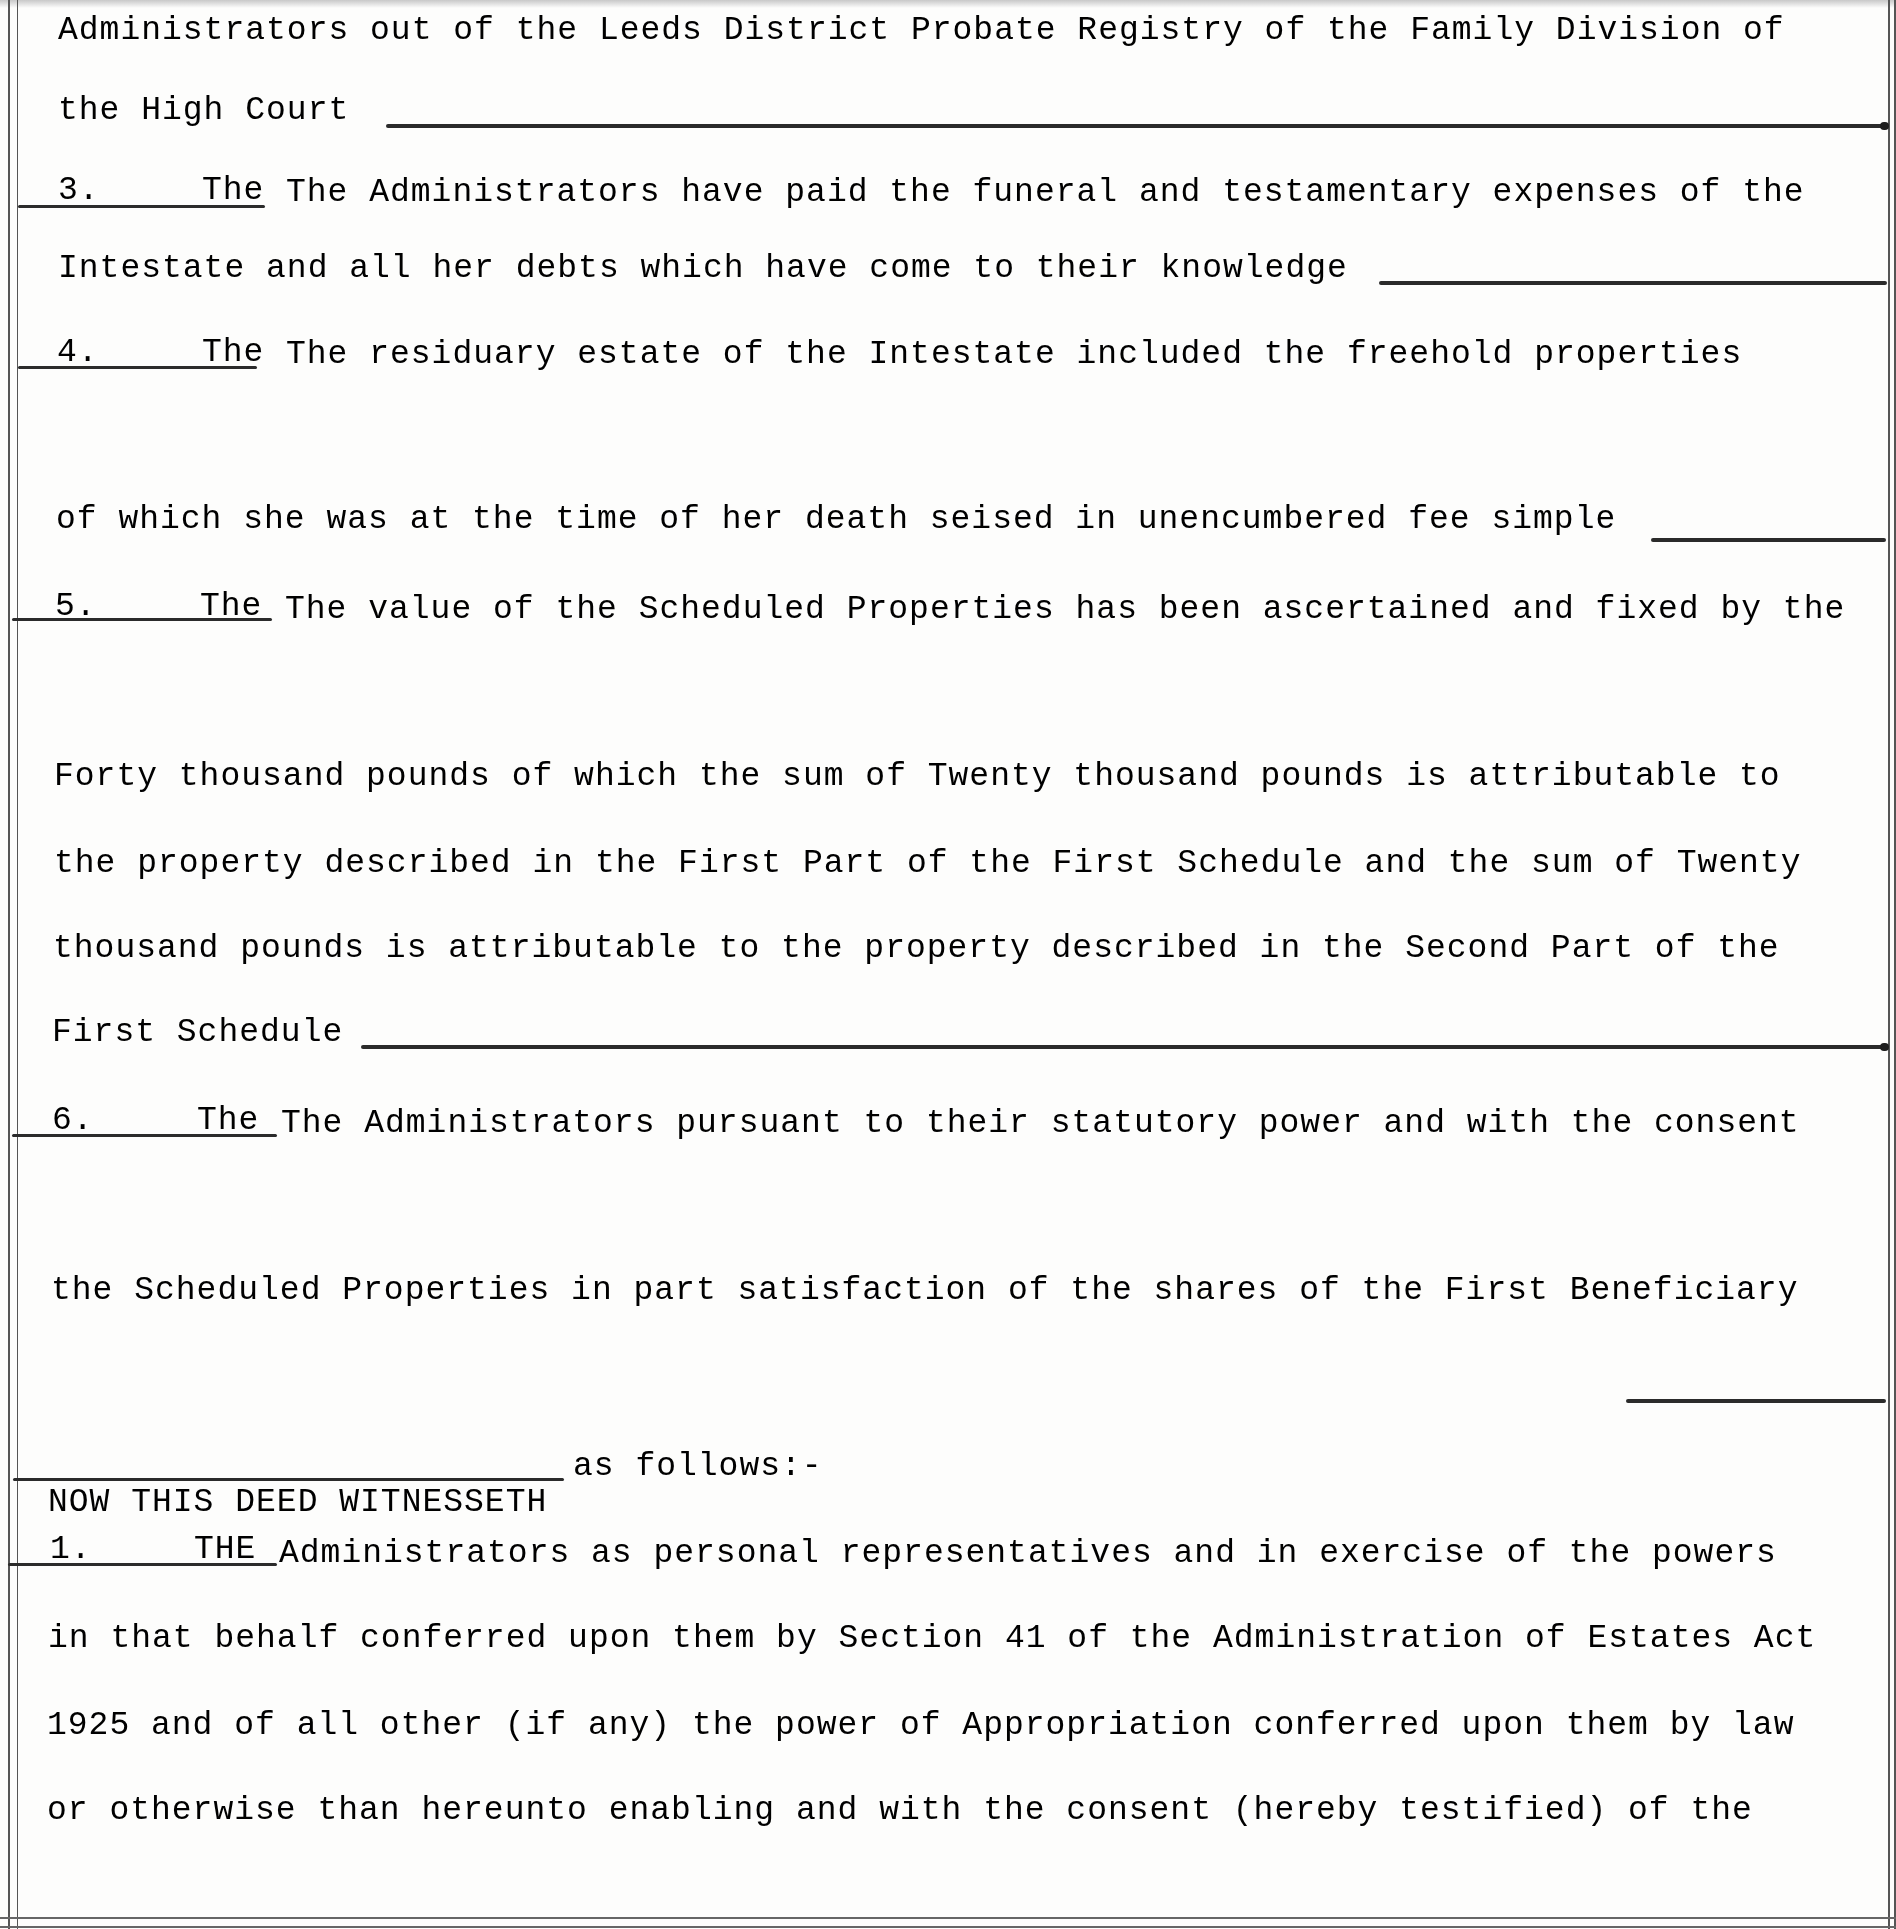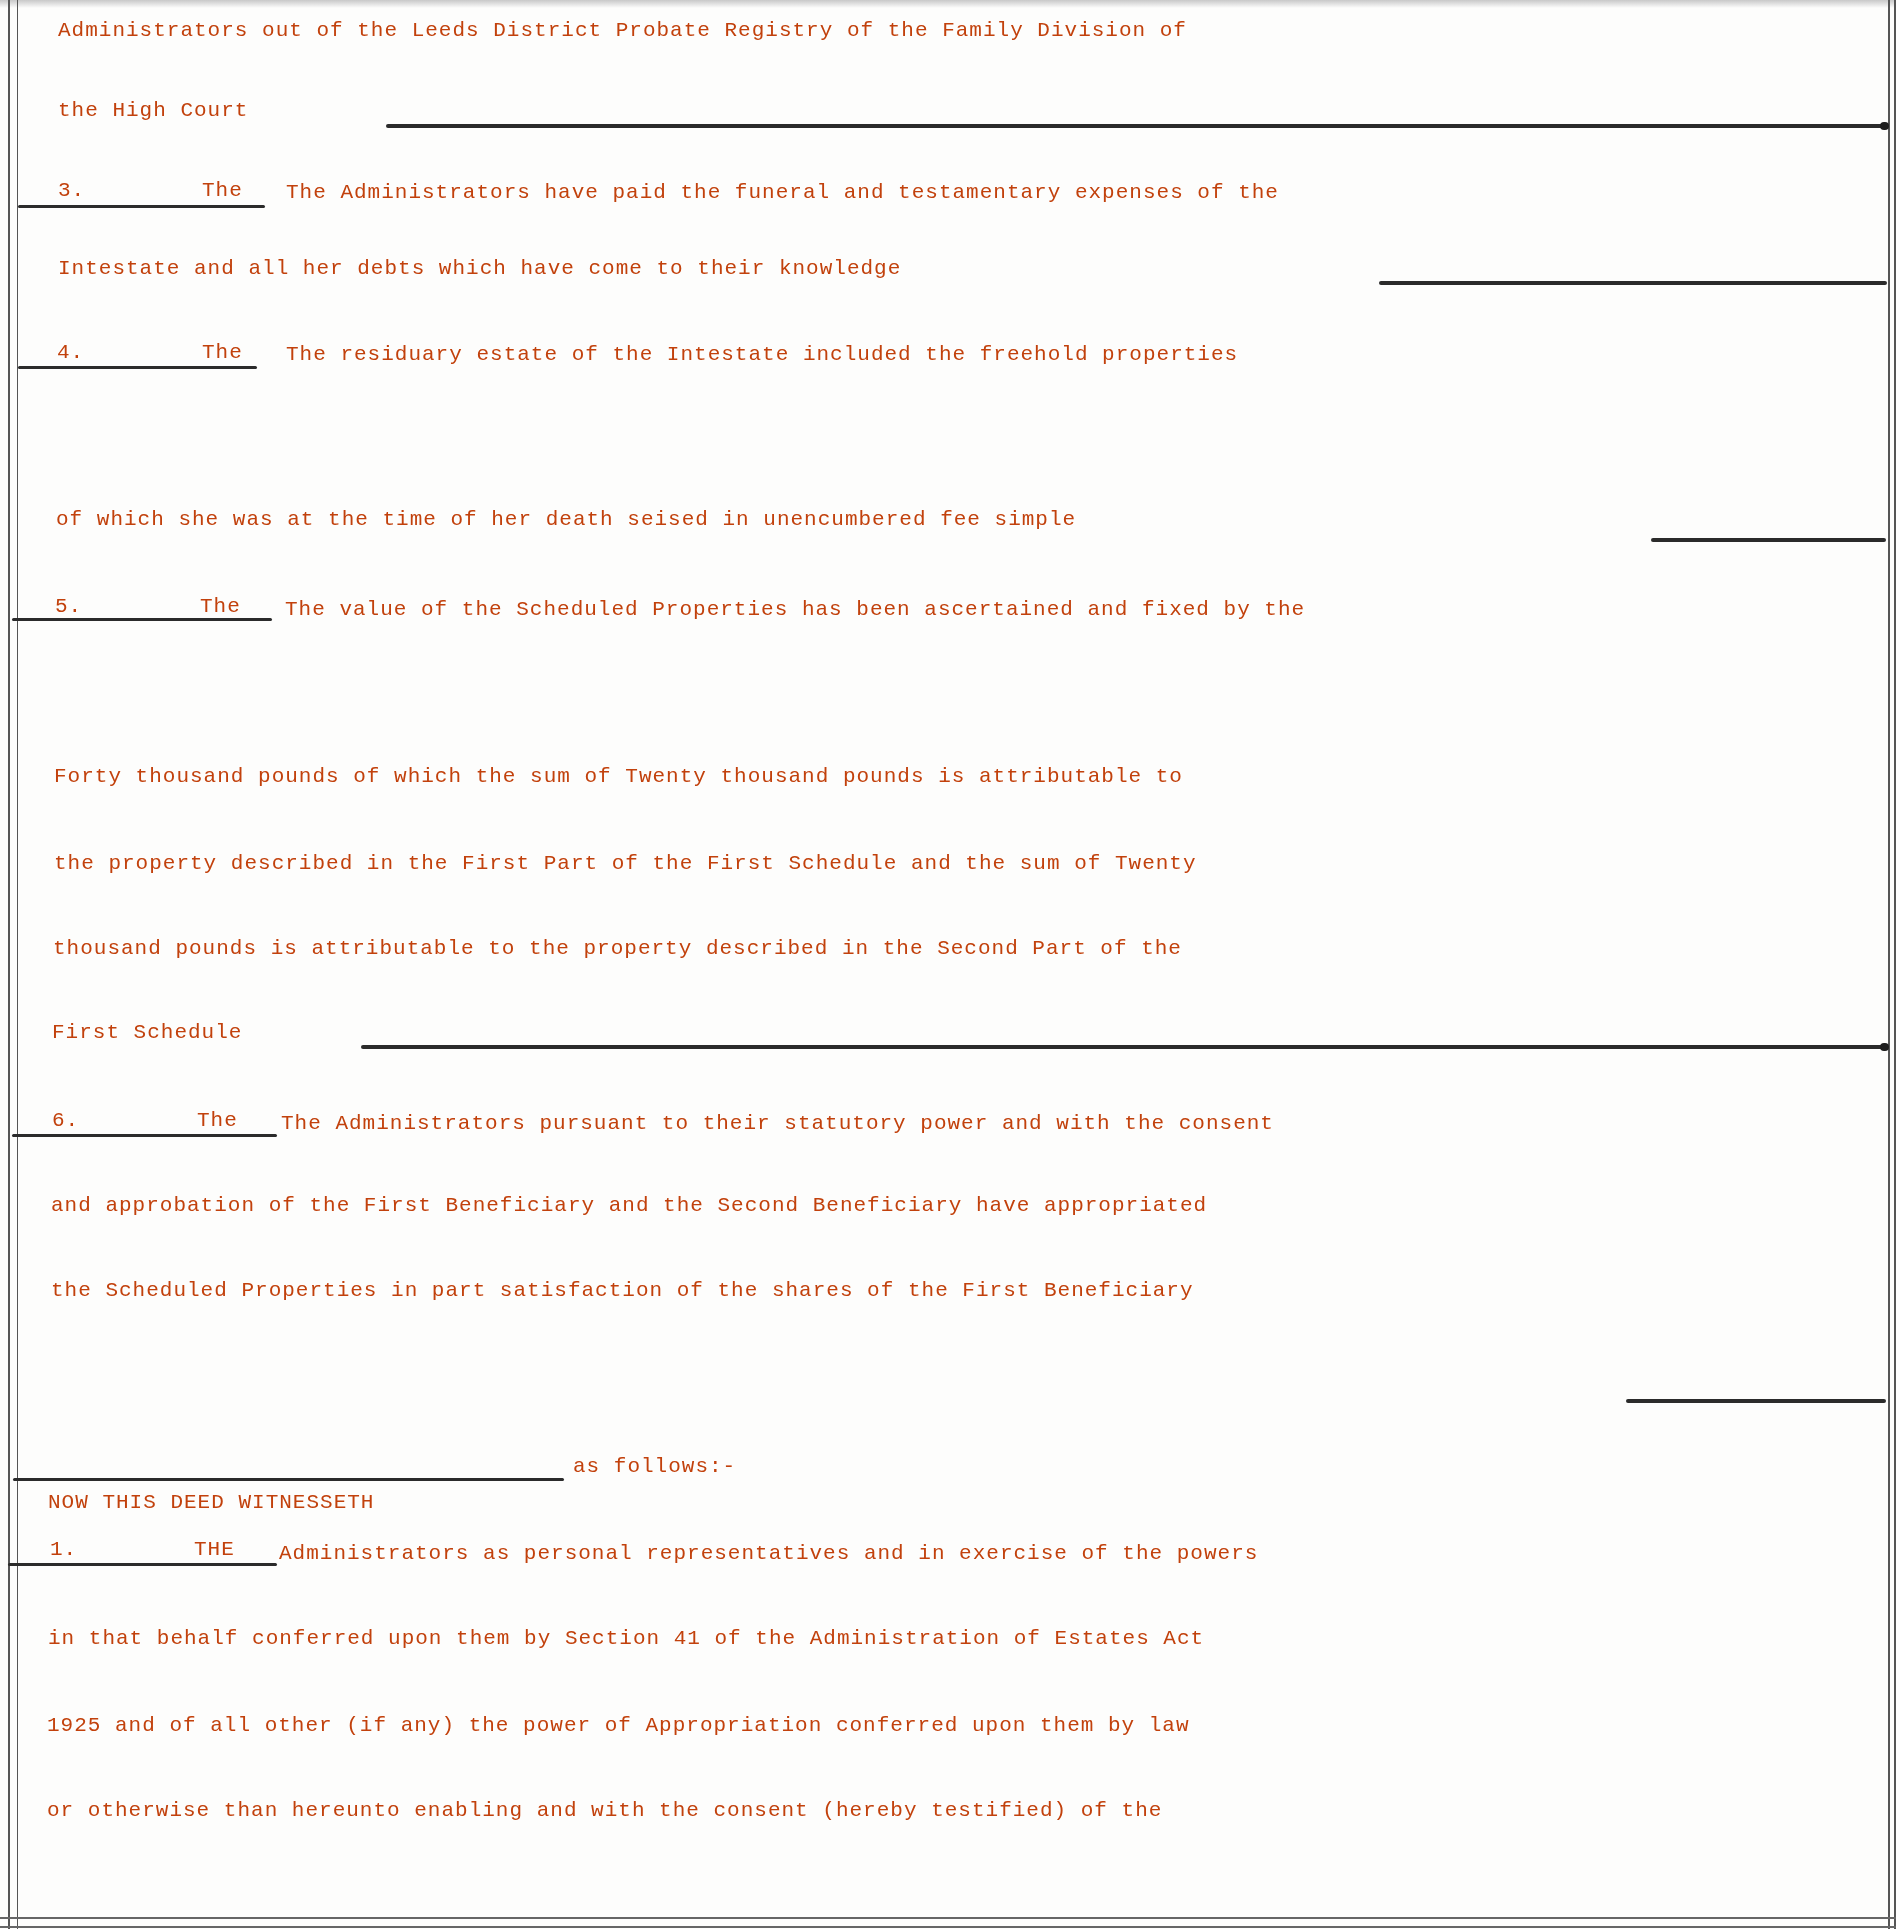--- a/index.html
+++ b/index.html
@@ -25,25 +25,25 @@
     
     .rule-v { position: absolute; top: 0; width: 1.7px; background: #555; }
     .rule-h { position: absolute; left: 0; height: 1.7px; background: #666; }
     .top-shadow {
       position: absolute; left: 0; top: 0; width: 1897px; height: 8.3px;
       background: linear-gradient(#c8c8c8, rgba(255,255,255,0));
     }
 
     .line {
       position: absolute;
-      font-size: 21px;
+      font-size: 33px;
       letter-spacing: 1px;
       white-space: pre;
       line-height: 38px;
-      color: #c2410c;
+      color: #000000;
     }
     .fill {
       position: absolute;
       height: 4.2px;
       background: #2b2b2b;
       border-radius: 2.5px;
     }
     .fill .dot {
       position: absolute; right: -1.7px; top: -2.5px;
       width: 8.3px; height: 8.3px; border-radius: 50%; background: #1e1e1e;
@@ -98,21 +98,20 @@
   <div class="line" style="left:53px;top:930px;">thousand pounds is attributable to the property described in the Second Part of the</div>
   <div class="line" style="left:52px;top:1014px;">First Schedule</div>
   <div class="fill" style="left:361px;top:1045px;width:1526px;">
       <span class="dot"></span>
     </div>
 
   <div class="line" style="left:52px;top:1102px;">6.</div>
   <div class="num-rule" style="left:11.7px;top:1134px;width:265px;"></div>
   <div class="line" style="left:197px;top:1102px;">The</div>
   <div class="line" style="left:281px;top:1105px;">The Administrators pursuant to their statutory power and with the consent</div>
-  <div class="line" style="left:51px;top:1187px;">and approbation of the First Beneficiary and the Second Beneficiary have appropriated</div>
   <div class="line" style="left:51px;top:1272px;">the Scheduled Properties in part satisfaction of the shares of the First Beneficiary</div>
   <div class="fill" style="left:1626px;top:1399px;width:260px;"></div>
 
   <div class="line" style="left:48px;top:1444px;margin-top:40px;">NOW THIS DEED WITNESSETH</div>
   <div class="num-rule" style="left:13.4px;top:1478px;width:551px;"></div>
   <div class="line" style="left:573px;top:1448px;">as follows:-</div>
 
   <div class="line" style="left:50px;top:1531px;">1.</div>
   <div class="num-rule" style="left:8.3px;top:1563px;width:269px;"></div>
   <div class="line" style="left:194px;top:1531px;">THE</div>

